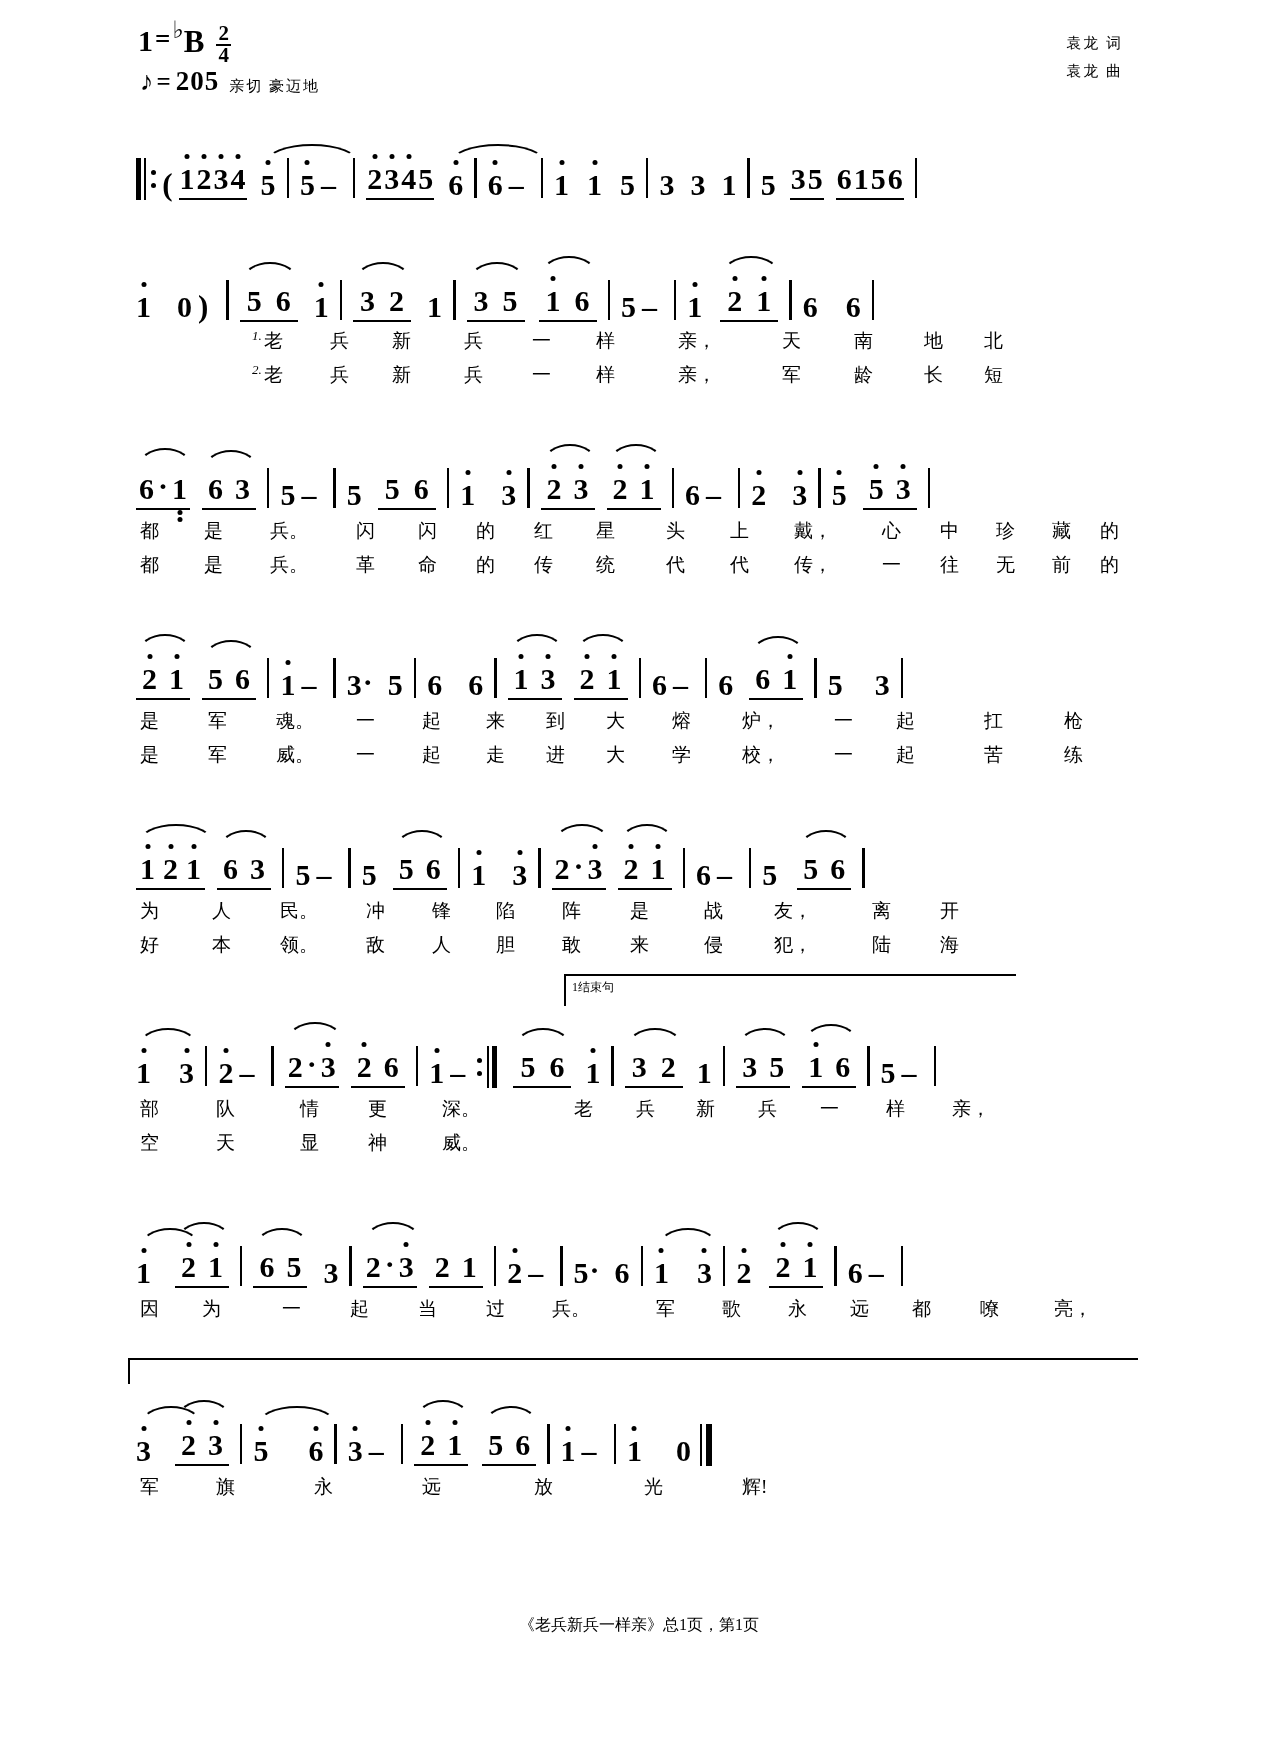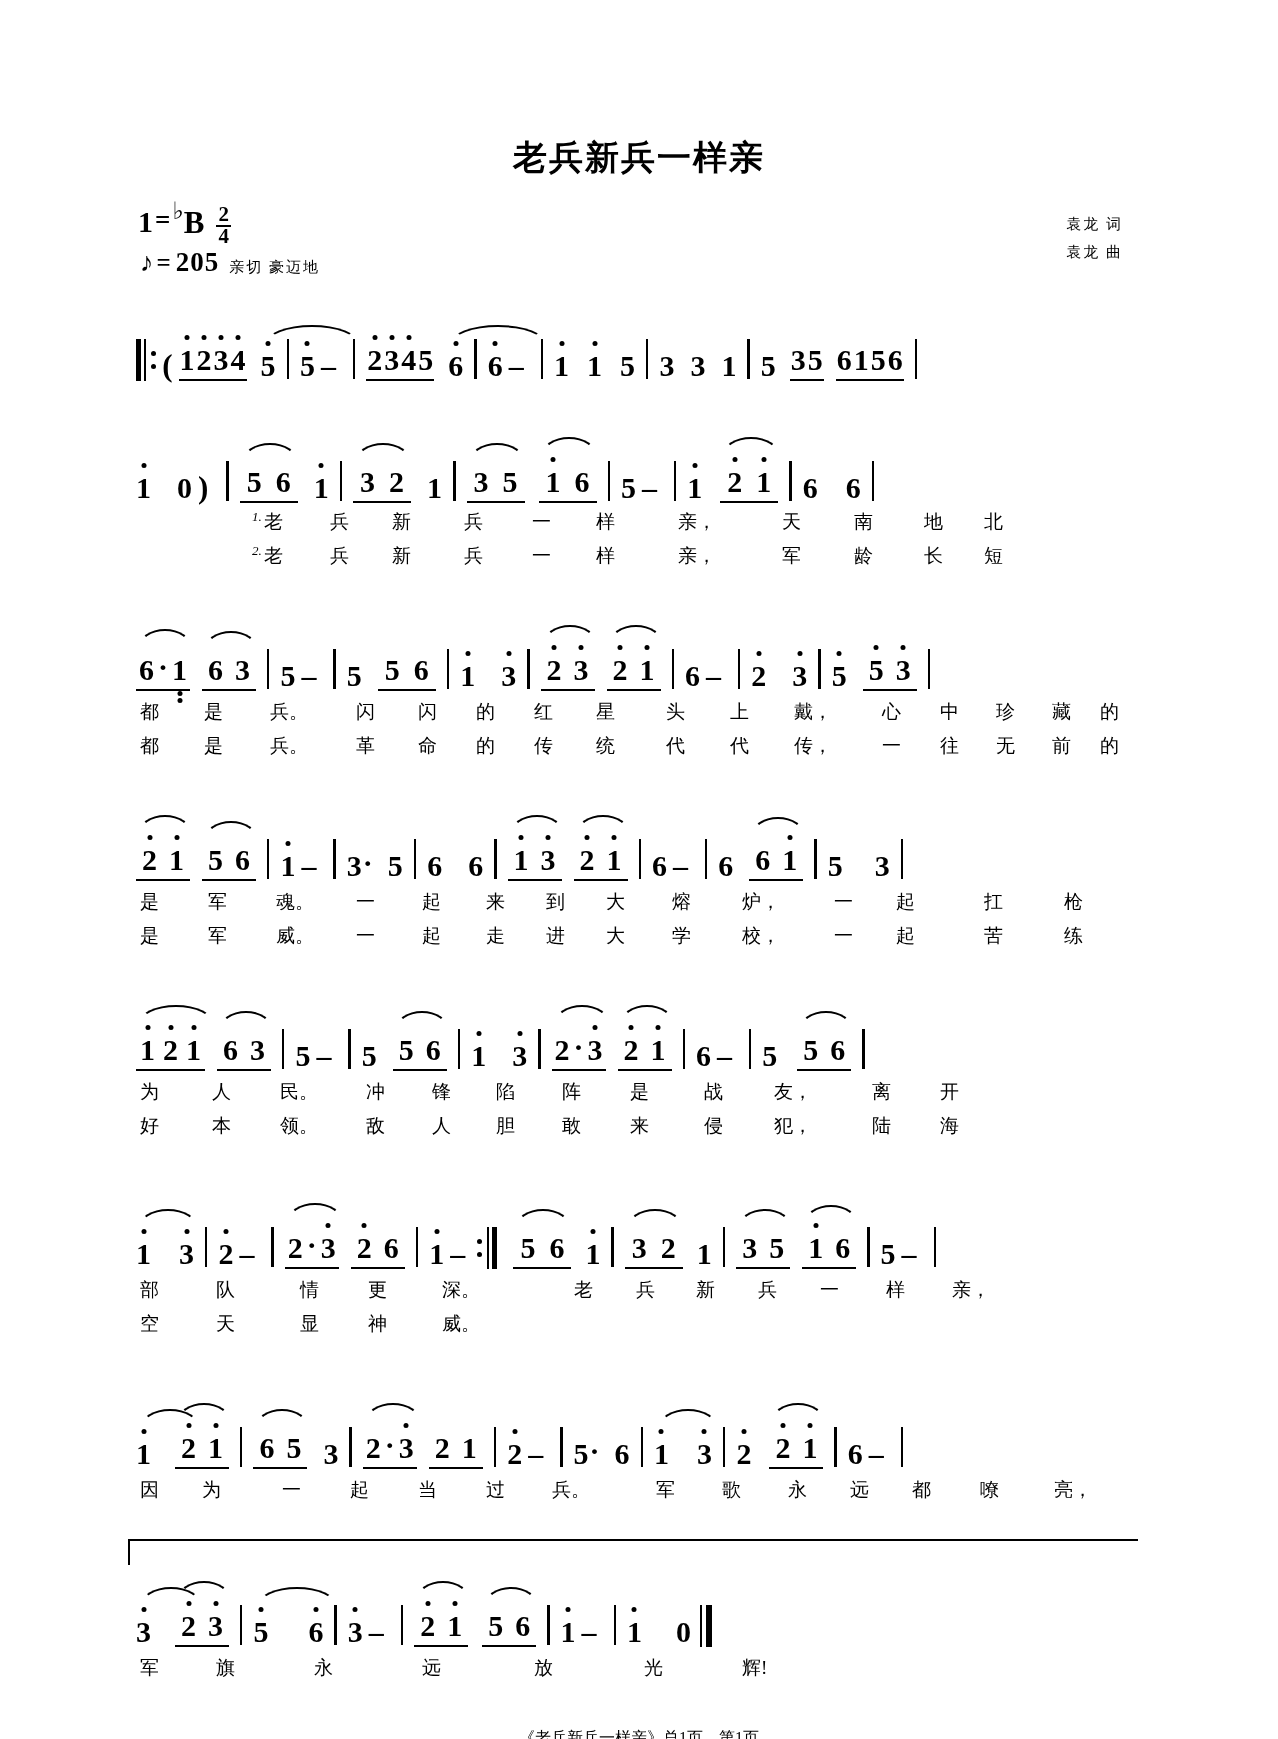--- a/index.html
+++ b/index.html
@@ -79,21 +79,20 @@
 
   .longline{position:absolute;border-top:2.4px solid #000;border-left:2.4px solid #000;height:24px;}
 
   .footer{position:absolute;left:0;right:0;bottom:125px;text-align:center;font-size:16px;}
 </style>
 </head>
 <body>
 
 <div class="sheet">
 
-  <div class="title">老兵新兵一样亲</div>
 
   <div class="meta">
     <div class="keysig">
       <span class="one">1</span>
       <span class="eq">=</span>
       <span class="flat">♭</span>
       <span class="bnote">B</span>
       <span class="timesig">
         <span class="num">2</span>
         <span>4</span>
@@ -488,20 +487,23 @@
       <span style="left:362px;">胆</span>
       <span style="left:428px;">敢</span>
       <span style="left:496px;">来</span>
       <span style="left:570px;">侵</span>
       <span style="left:640px;">犯，</span>
       <span style="left:738px;">陆</span>
       <span style="left:806px;">海</span>
     </div>
 
     <div class="mline" style="margin-top:44px;">
+      <div class="volta" style="left:430px;top:-36px;width:450px;">
+        <b>1结束句</b>
+      </div>
       <span class="n" style="position:relative;"><span class="g">1<i class="dot-hi"></i></span>
         <span class="slur" style="width:56px;left:2px;top:-30px;"></span>
       </span>
       <span class="n" style="margin-left:28px;"><span class="g">3<i class="dot-hi"></i></span></span>
       <span class="bar"></span>
       <span class="n"><span class="g">2<i class="dot-hi"></i></span></span>
       <span class="dash">–</span>
       <span class="bar"></span>
       <span class="grp u1" style="position:relative;">
         <span class="n" style="margin:0 3px;"><span class="g">2</span></span>

